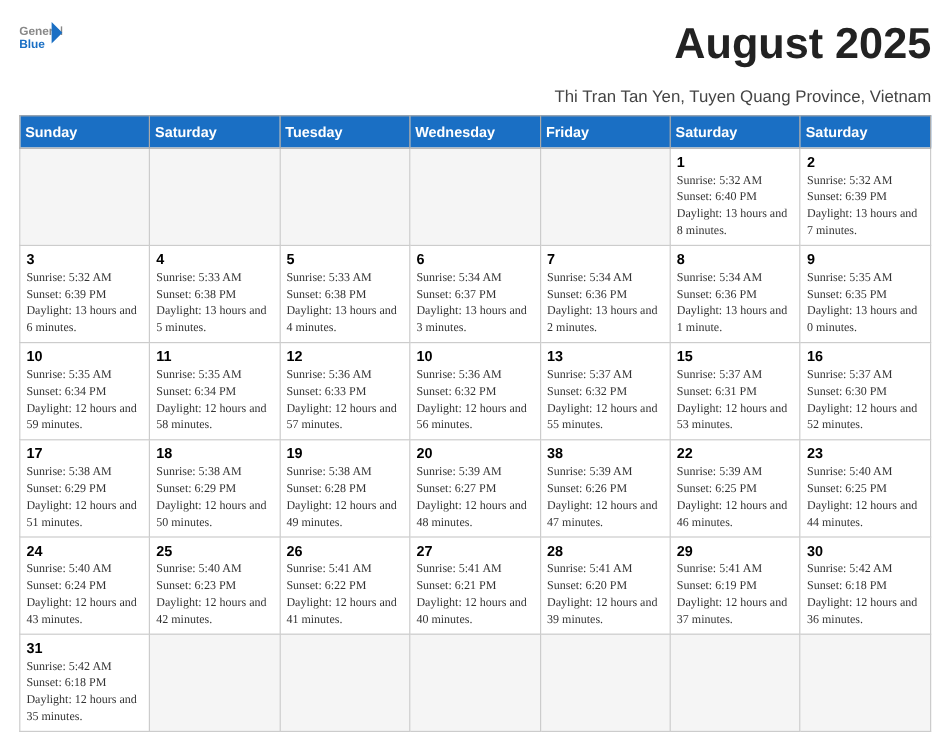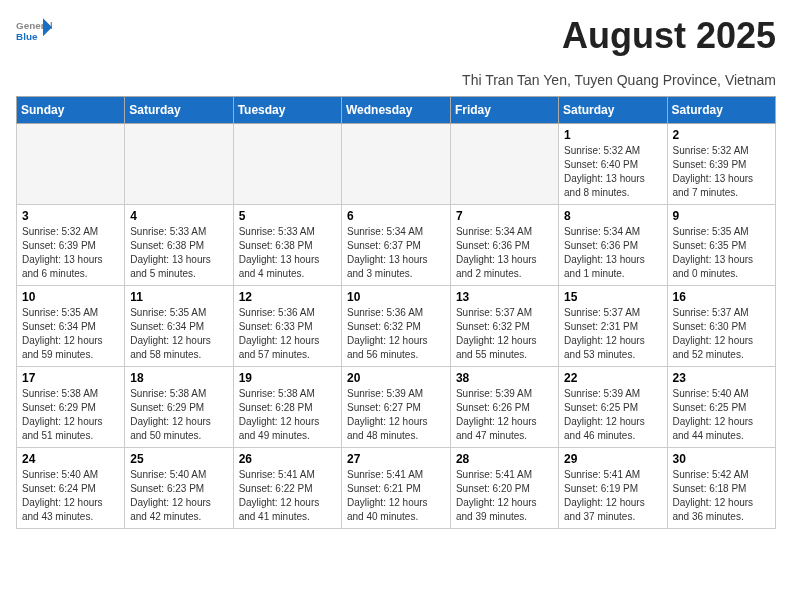--- a/index.html
+++ b/index.html
@@ -70,20 +70,21 @@
     .day-number {
       font-weight: bold;
       font-size: 12px;
       display: block;
       margin-bottom: 2px;
     }
     .day-info {
       font-size: 10px;
       color: #333;
       line-height: 1.4;
+      font-family: Liberation Serif, serif;
     }
   </style>
 </head>
 <body>
 
 <div class="header-area">
   <div class="logo">
     <svg class="logo-icon" viewBox="0 0 40 30" xmlns="http://www.w3.org/2000/svg">
       <text x="0" y="14" font-size="11" font-family="Arial" font-weight="bold" fill="#888">General</text>
       <text x="0" y="26" font-size="11" font-family="Arial" font-weight="bold" fill="#1a6fc4">Blue</text>
@@ -199,21 +200,21 @@
         </td>
         <td>
           <span class="day-number">13</span>
           <div class="day-info">Sunrise: 5:37 AM
 Sunset: 6:32 PM
 Daylight: 12 hours and 55 minutes.</div>
         </td>
         <td>
           <span class="day-number">15</span>
           <div class="day-info">Sunrise: 5:37 AM
-Sunset: 2:31 PM
+Sunset: 6:31 PM
 Daylight: 12 hours and 53 minutes.</div>
         </td>
         <td>
           <span class="day-number">16</span>
           <div class="day-info">Sunrise: 5:37 AM
 Sunset: 6:30 PM
 Daylight: 12 hours and 52 minutes.</div>
         </td>
       </tr>
       <tr>
@@ -297,14 +298,28 @@
 Sunset: 6:19 PM
 Daylight: 12 hours and 37 minutes.</div>
         </td>
         <td>
           <span class="day-number">30</span>
           <div class="day-info">Sunrise: 5:42 AM
 Sunset: 6:18 PM
 Daylight: 12 hours and 36 minutes.</div>
         </td>
       </tr>
+      <tr>
+        <td>
+          <span class="day-number">31</span>
+          <div class="day-info">Sunrise: 5:42 AM
+Sunset: 6:18 PM
+Daylight: 12 hours and 35 minutes.</div>
+        </td>
+        <td class="empty"></td>
+        <td class="empty"></td>
+        <td class="empty"></td>
+        <td class="empty"></td>
+        <td class="empty"></td>
+        <td class="empty"></td>
+      </tr>
     </tbody>
 </table>
 
 </body></html>

